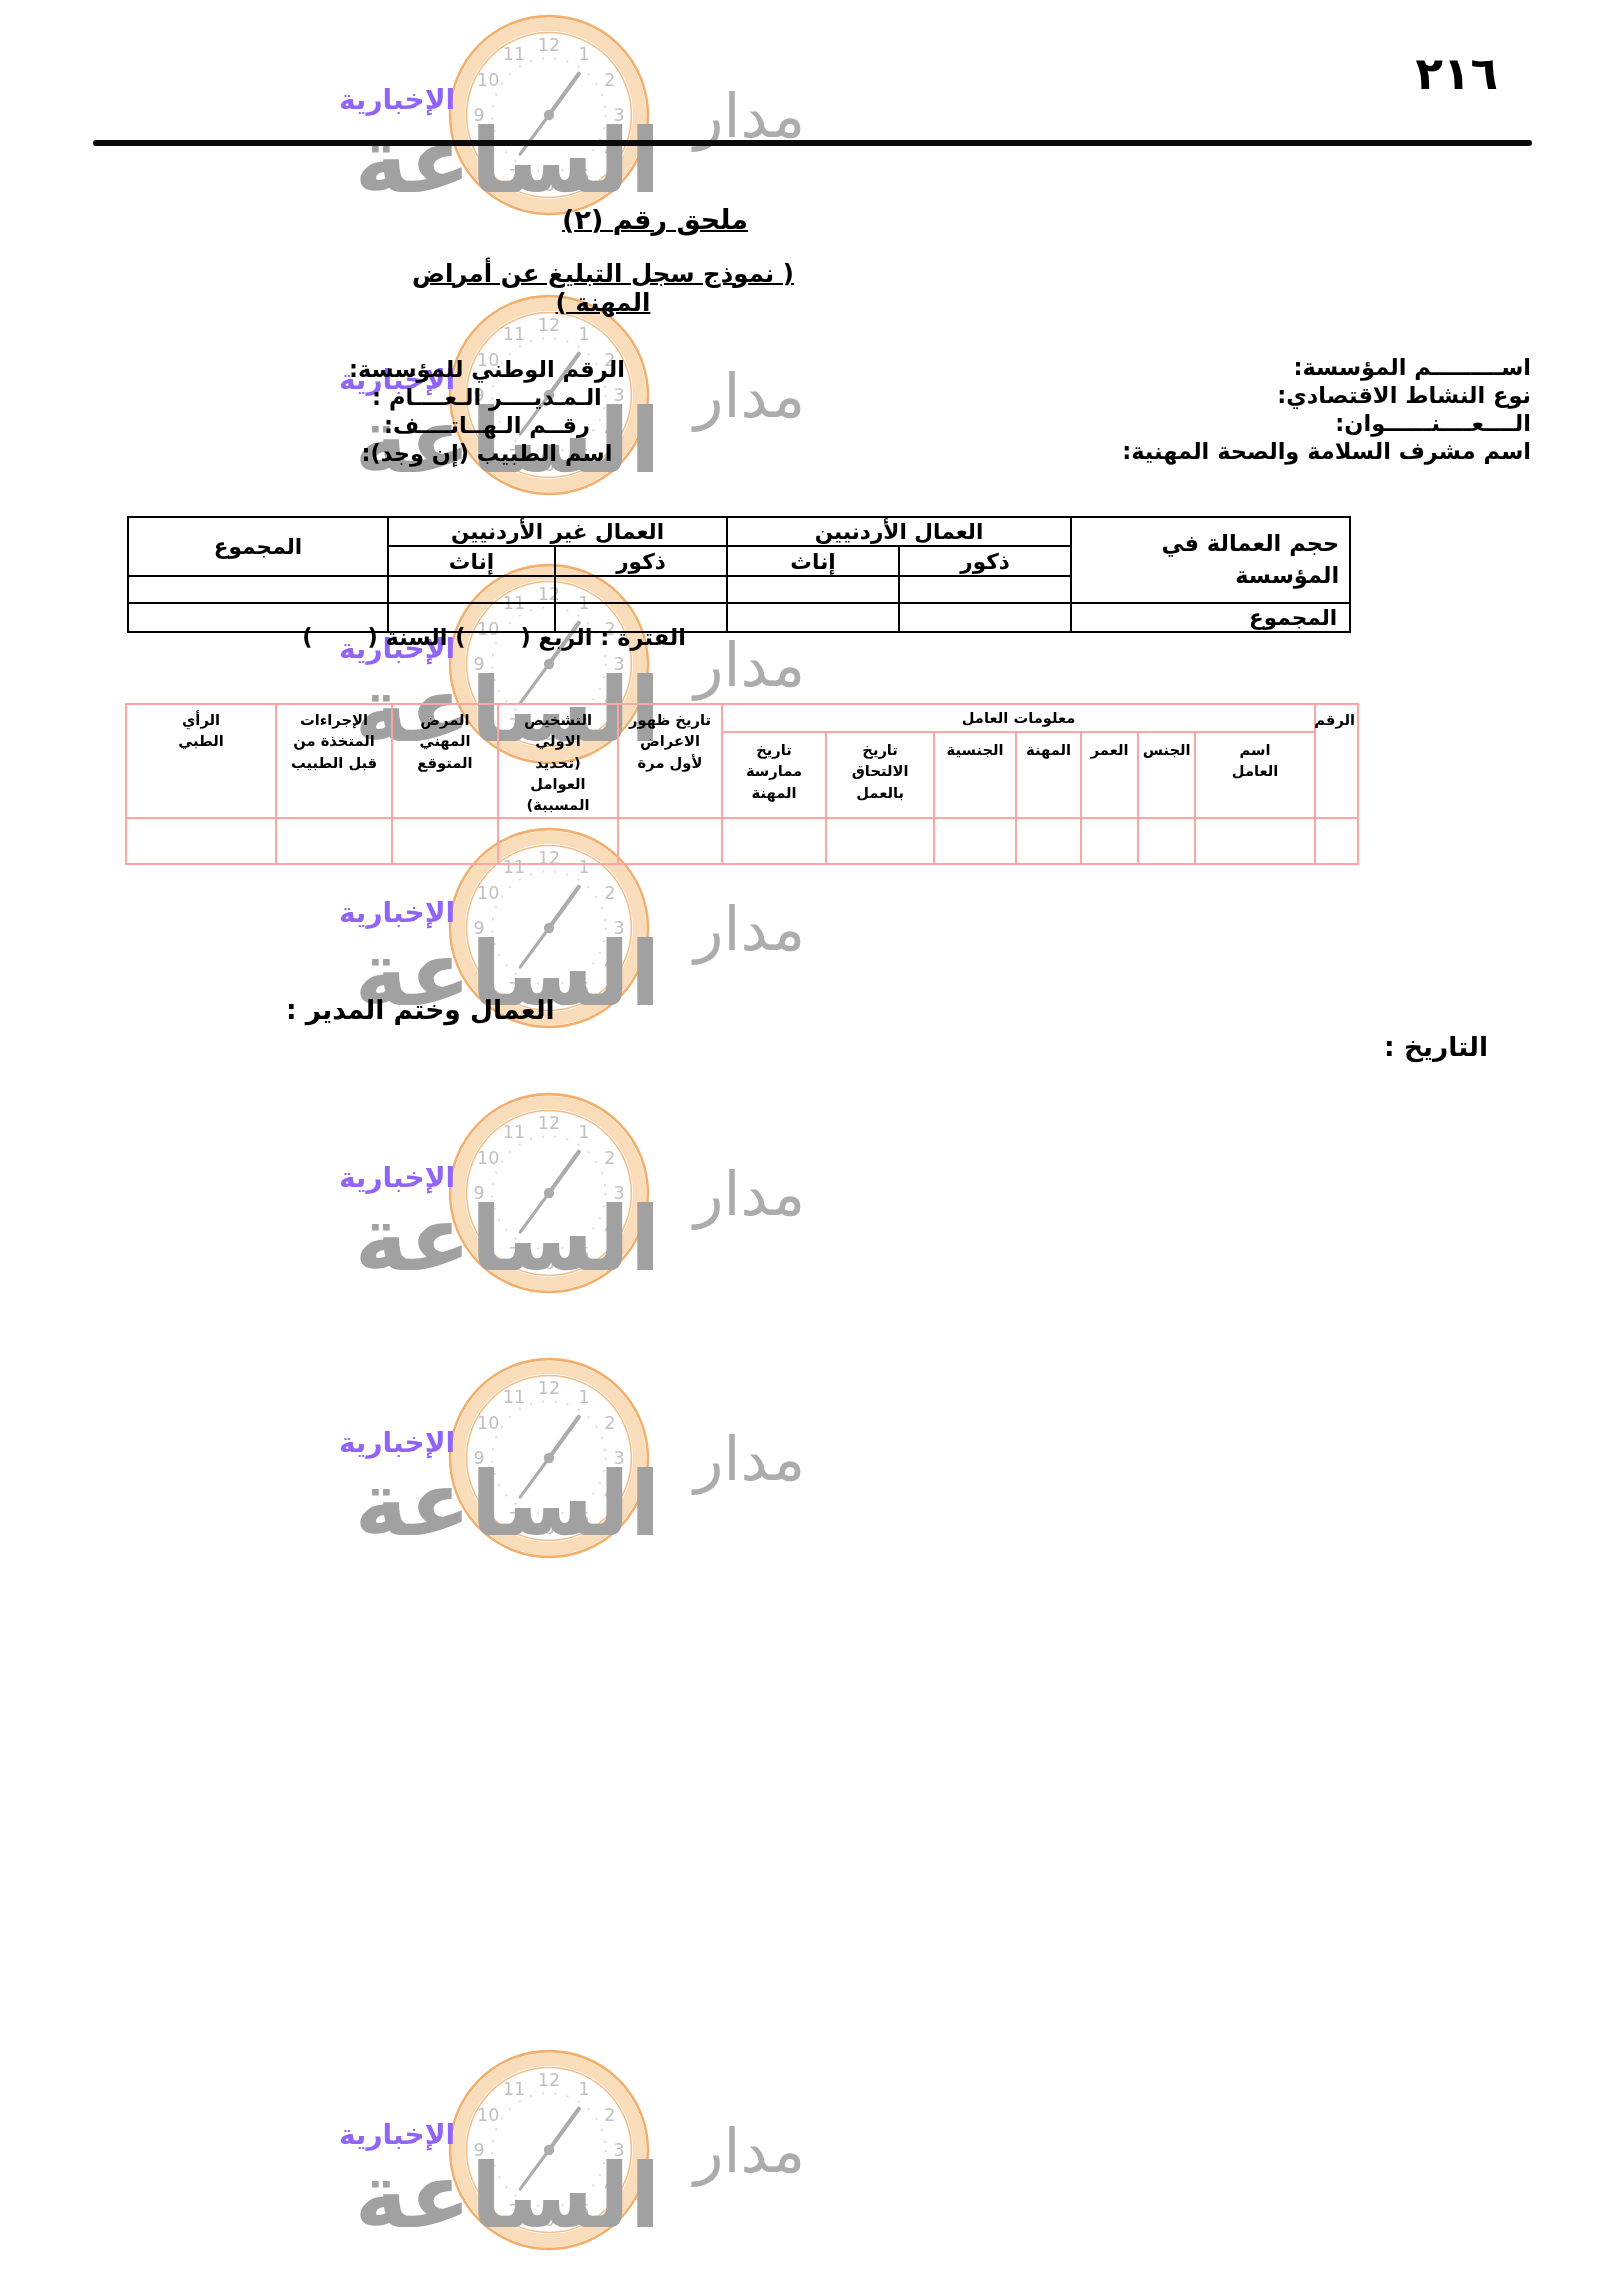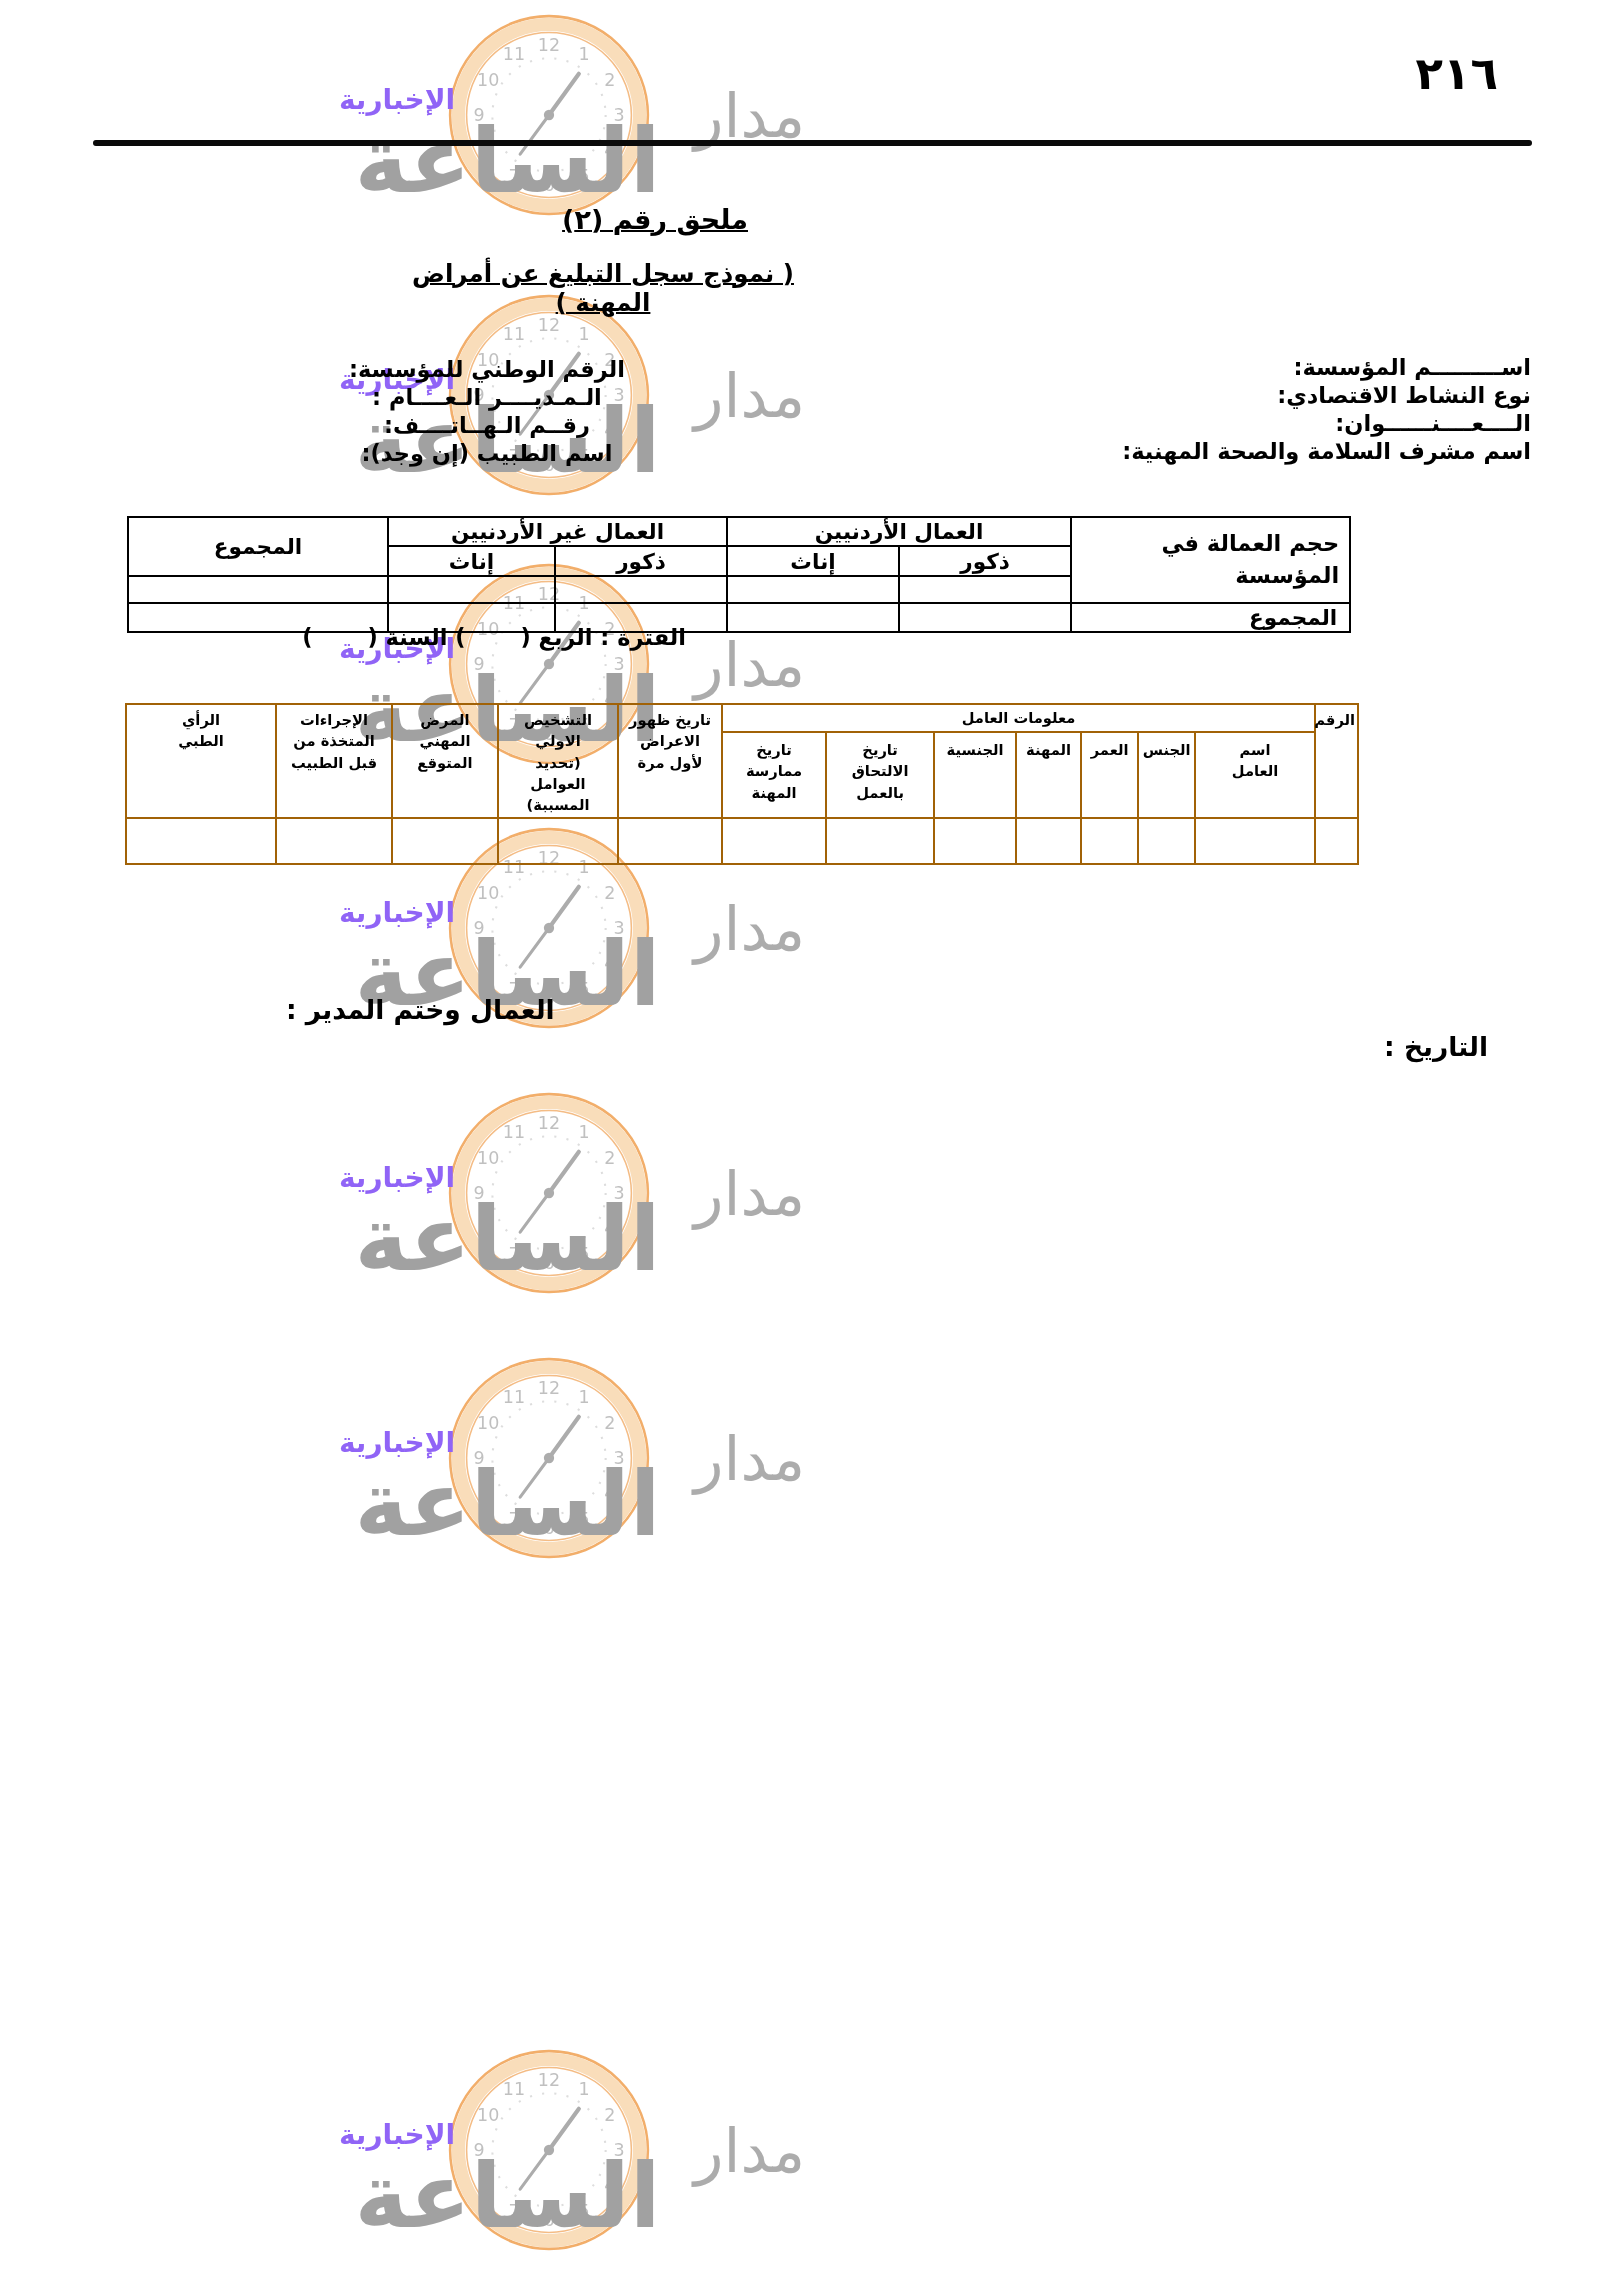--- a/index.html
+++ b/index.html
@@ -47,21 +47,21 @@
   .labor-table .size-cell { text-align:right; padding-right:9.8px; font-size:22.5px; line-height:1.4; vertical-align:middle;border-radius:16px; }
   .labor-table .total-row-label { text-align:right; padding-right:11.8px; }
   .labor-table tr.lt-r1 { height:29px; }
   .labor-table tr.lt-r2 { height:30px; }
   .labor-table tr.lt-data { height:26.5px; }
 
   .period-line { position:absolute; right:935px; top:624px; font-size:22.5px; font-weight:bold; z-index:2; white-space:nowrap; }
 
   
   .report-table { position:absolute; left:125px; top:703px; width:1232px; z-index:2; font-size:14.7px; font-weight:bold; }
-  .report-table th, .report-table td { border:2px solid #a16207; text-align:center; padding:2px 2px; line-height:1.45; vertical-align:middle; }
+  .report-table th, .report-table td { border:2px solid #fca5a5; text-align:center; padding:2px 2px; line-height:1.45; vertical-align:middle; }
   .report-table .vtop { vertical-align:top; padding-top:3.9px; }
   .report-table tr.rt-r1 { height:25.5px; }
   .report-table tr.rt-r2 { height:84px; }
   .report-table tr.rt-r2 th { vertical-align:top; padding-top:5.9px; }
   .report-table tr.rt-data { height:46px; }
 
   
   .footer-date      { position:absolute; right:133px; top:994px; font-size:26.5px; font-weight:bold; z-index:2;margin-top:37px; }
   .footer-signature { position:absolute; left:286px;  top:994px; font-size:26.5px; font-weight:bold; z-index:2; }
 </style>

